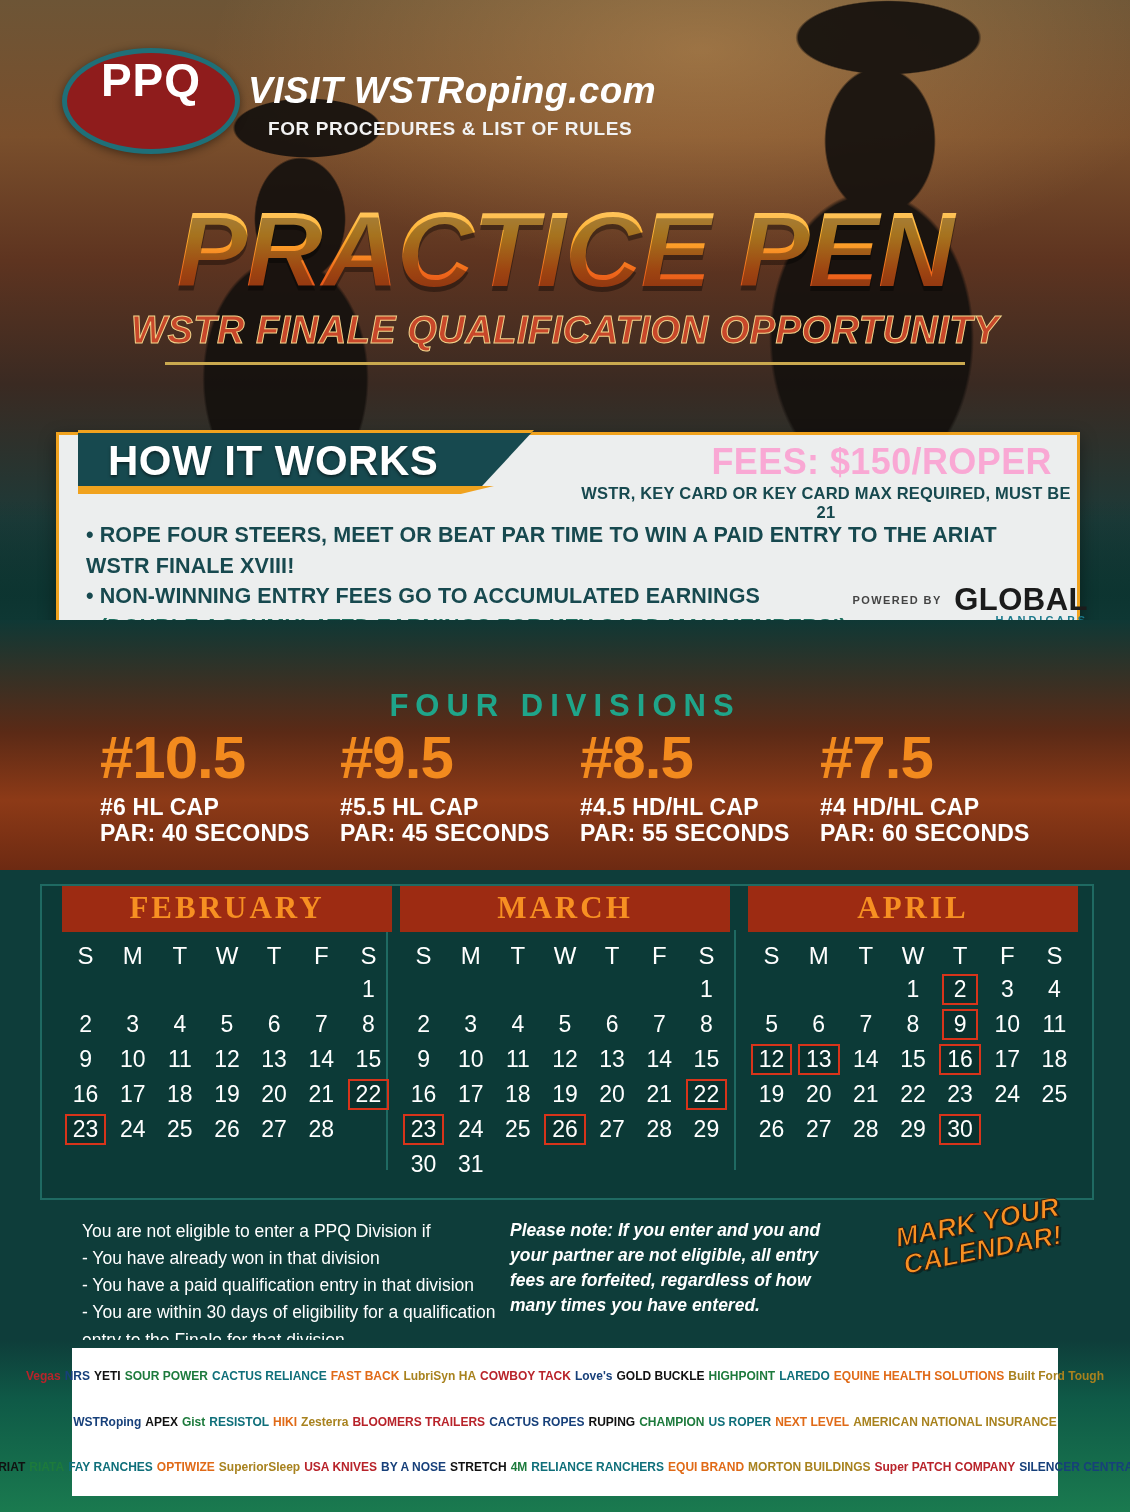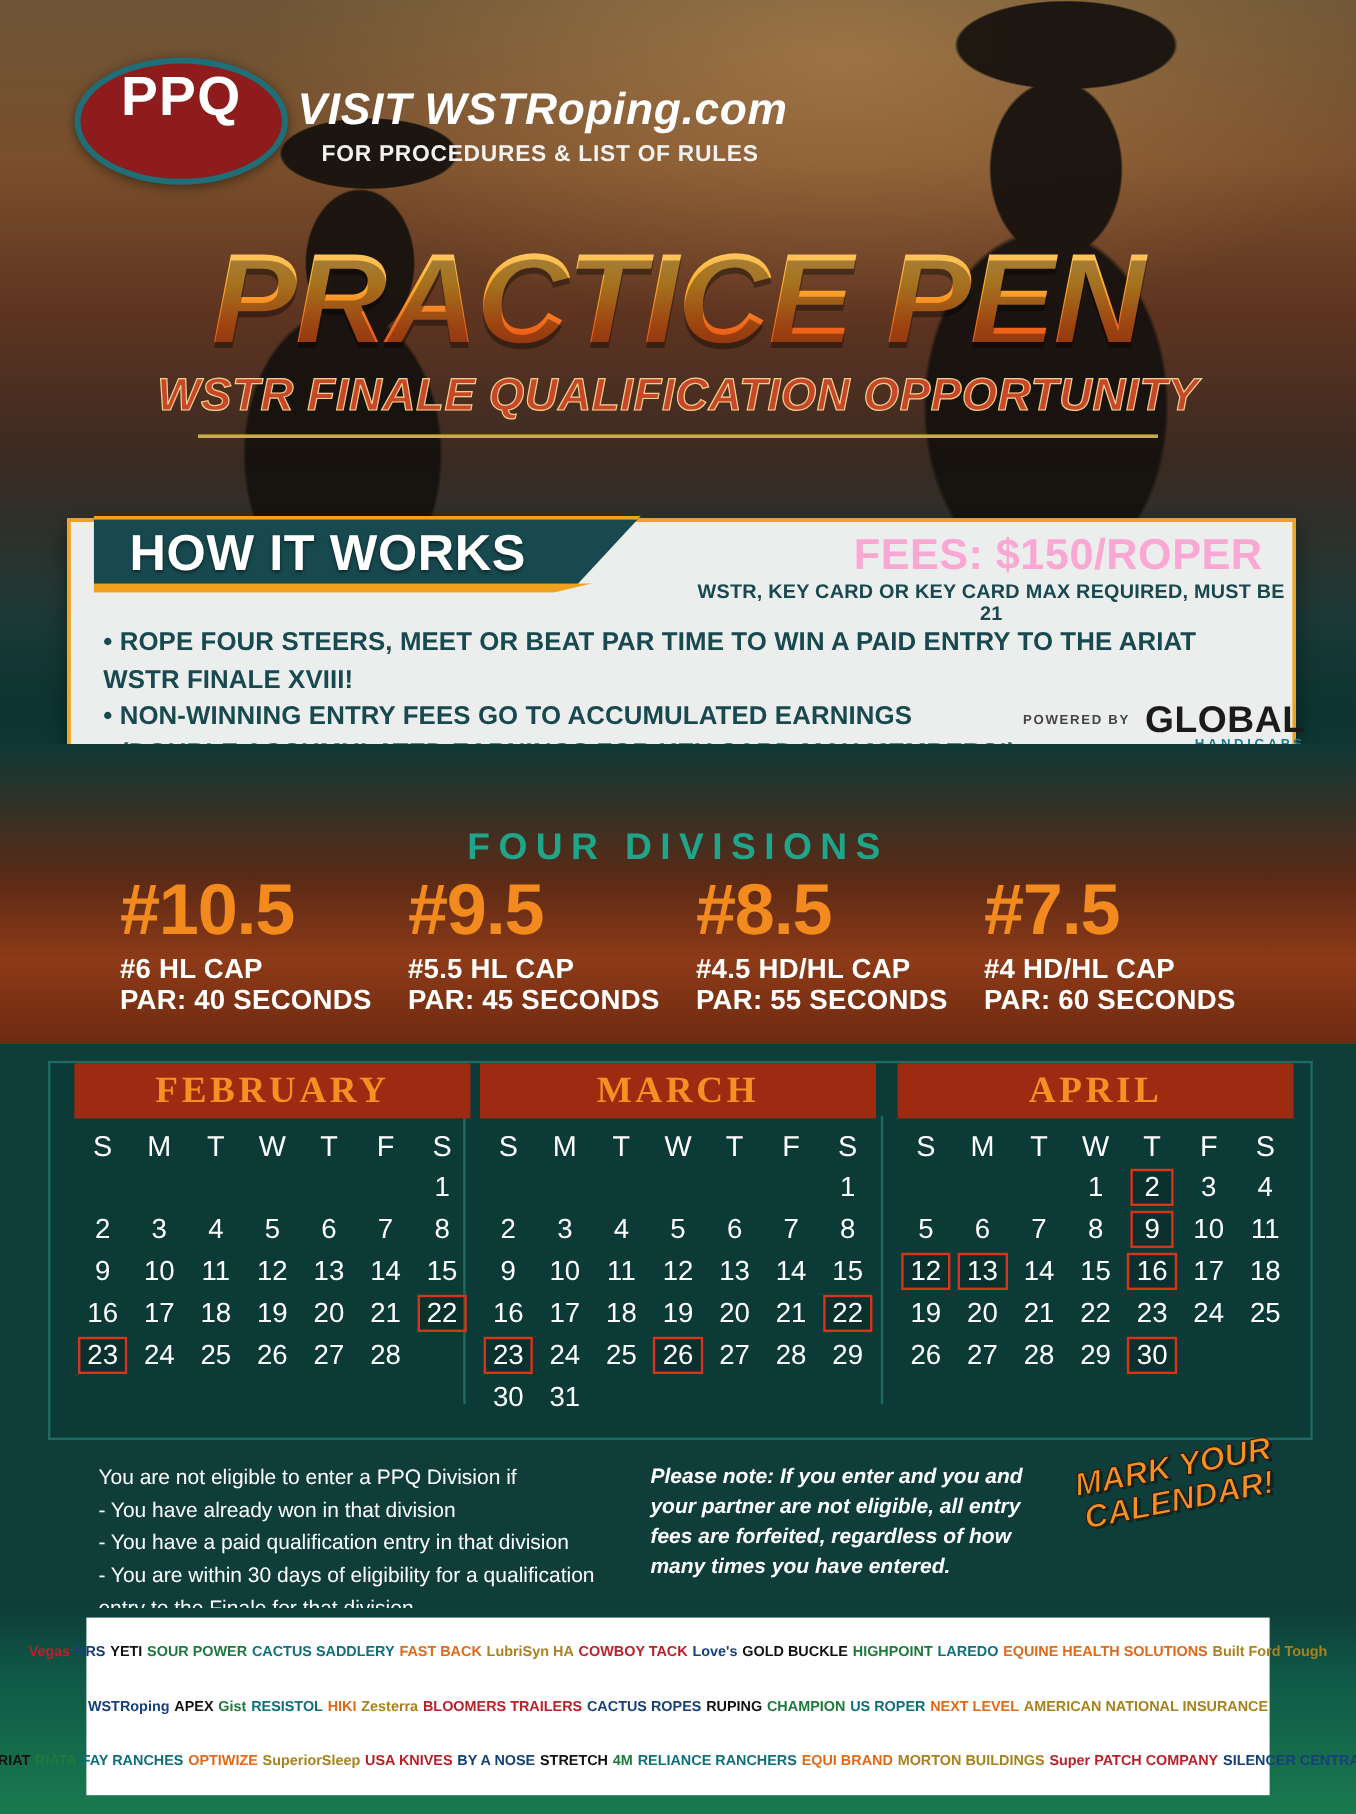--- a/index.html
+++ b/index.html
@@ -295,21 +295,21 @@
   .day.empty { color: transparent; }
 
   
   .note-left {
     position: absolute; left: 82px; top: 1218px; width: 430px;
     color: #fff; font-size: 17.5px; line-height: 1.55;
   }
   .note-right {
     position: absolute; left: 510px; top: 1218px; width: 345px;
     color: #fff; font-size: 17.5px; line-height: 1.42;
-    font-style: italic; font-weight: bold; margin-left: 32px;
+    font-style: italic; font-weight: bold;
   }
   .mark-cal {
     position: absolute; right: 60px; top: 1208px;
     width: 180px; text-align: center;
     color: #f79022;
     font-size: 27px;
     font-weight: bold;
     font-style: italic;
     line-height: 1.05;
     transform: rotate(-11deg);
@@ -625,21 +625,21 @@
   <div class="note-right">Please note: If you enter and you and your partner are not eligible, all entry fees are forfeited, regardless of how many times you have entered.</div>
   <div class="mark-cal">MARK YOUR CALENDAR!</div>
 
   <div class="sponsor-bg"></div>
   <div class="sponsor-strip">
     <div class="sponsor-row" id="sp-0">
         <div class="sponsor red">Vegas</div>
         <div class="sponsor blue">NRS</div>
         <div class="sponsor black">YETI</div>
         <div class="sponsor green">SOUR POWER</div>
-        <div class="sponsor teal">CACTUS SADDLERY</div>
+        <div class="sponsor teal">CACTUS RELIANCE</div>
         <div class="sponsor orange">FAST BACK</div>
         <div class="sponsor gold">LubriSyn HA</div>
         <div class="sponsor red">COWBOY TACK</div>
         <div class="sponsor blue">Love's</div>
         <div class="sponsor black">GOLD BUCKLE</div>
         <div class="sponsor green">HIGHPOINT</div>
         <div class="sponsor teal">LAREDO</div>
         <div class="sponsor orange">EQUINE HEALTH SOLUTIONS</div>
         <div class="sponsor gold">Built Ford Tough</div>
       </div>

